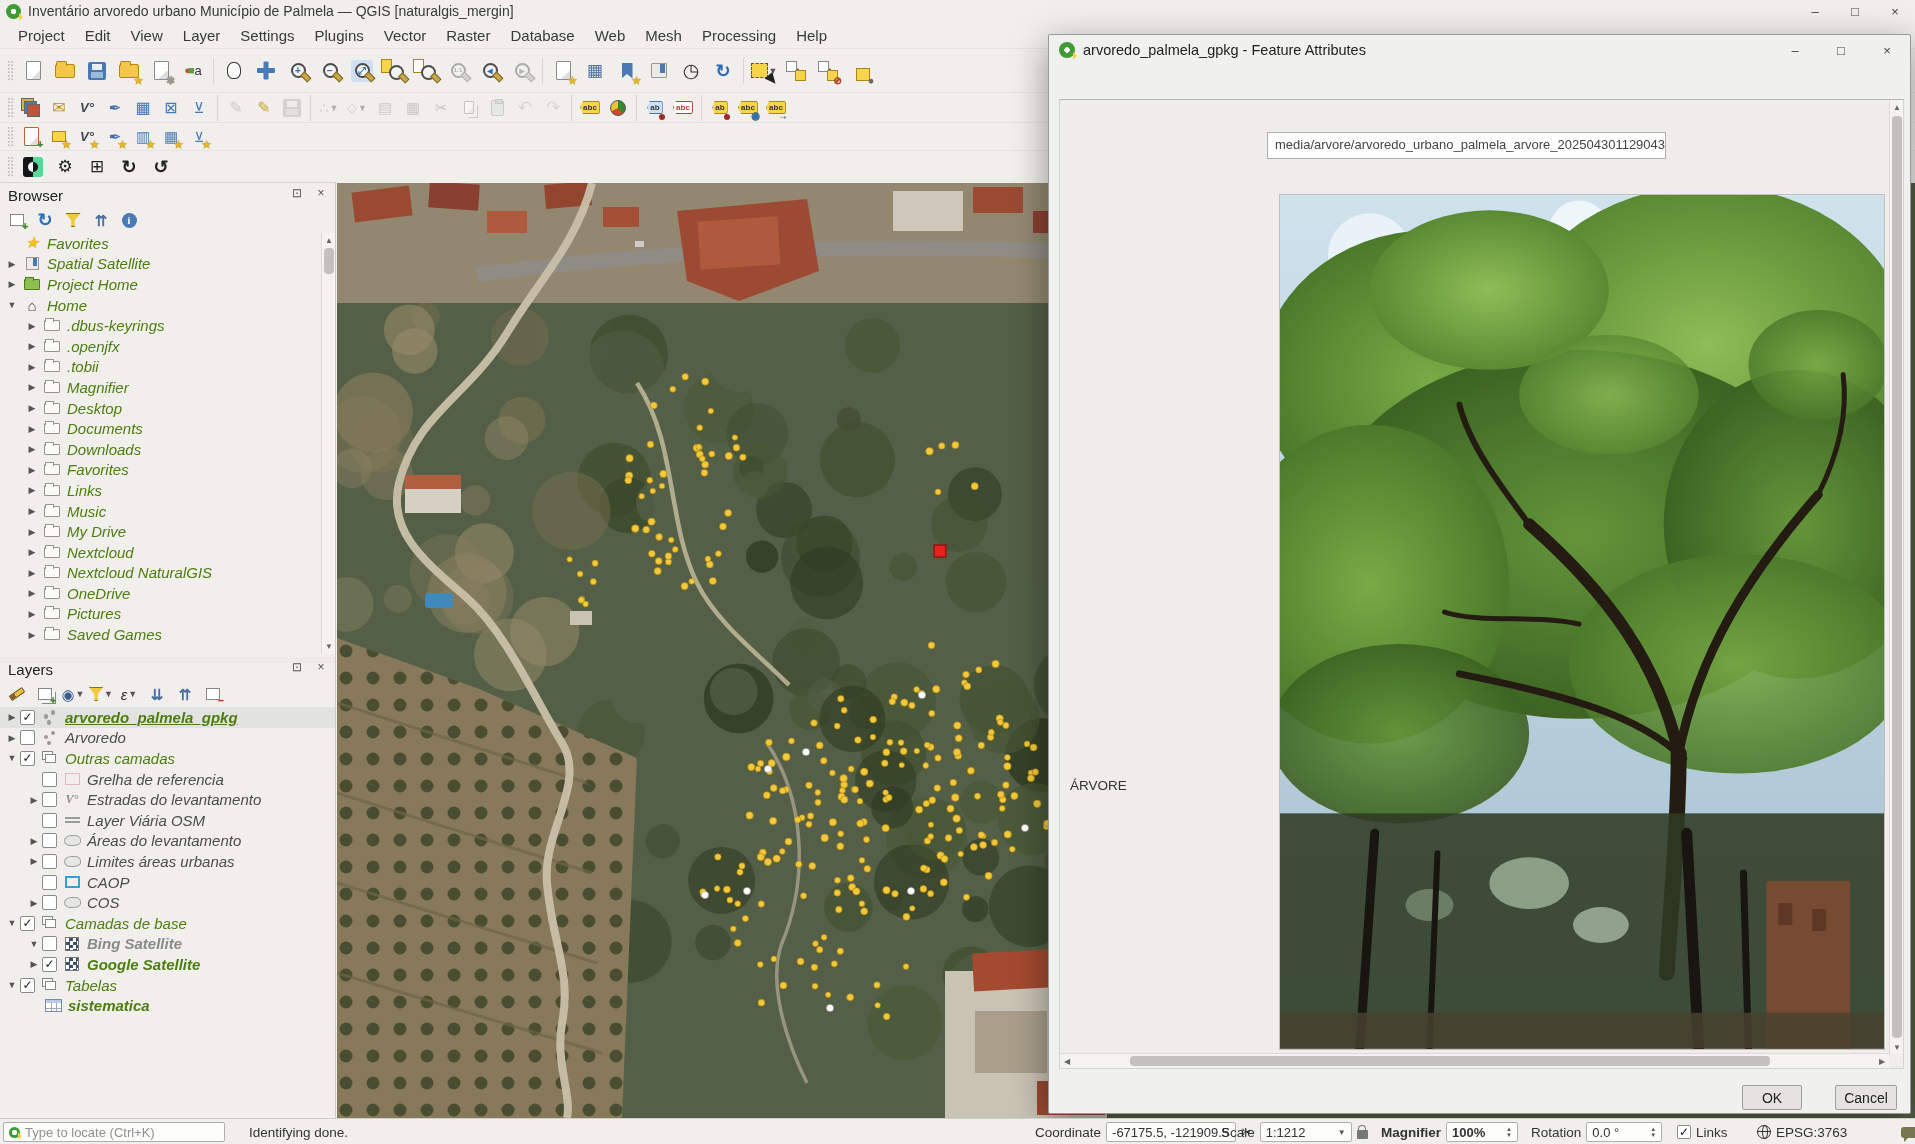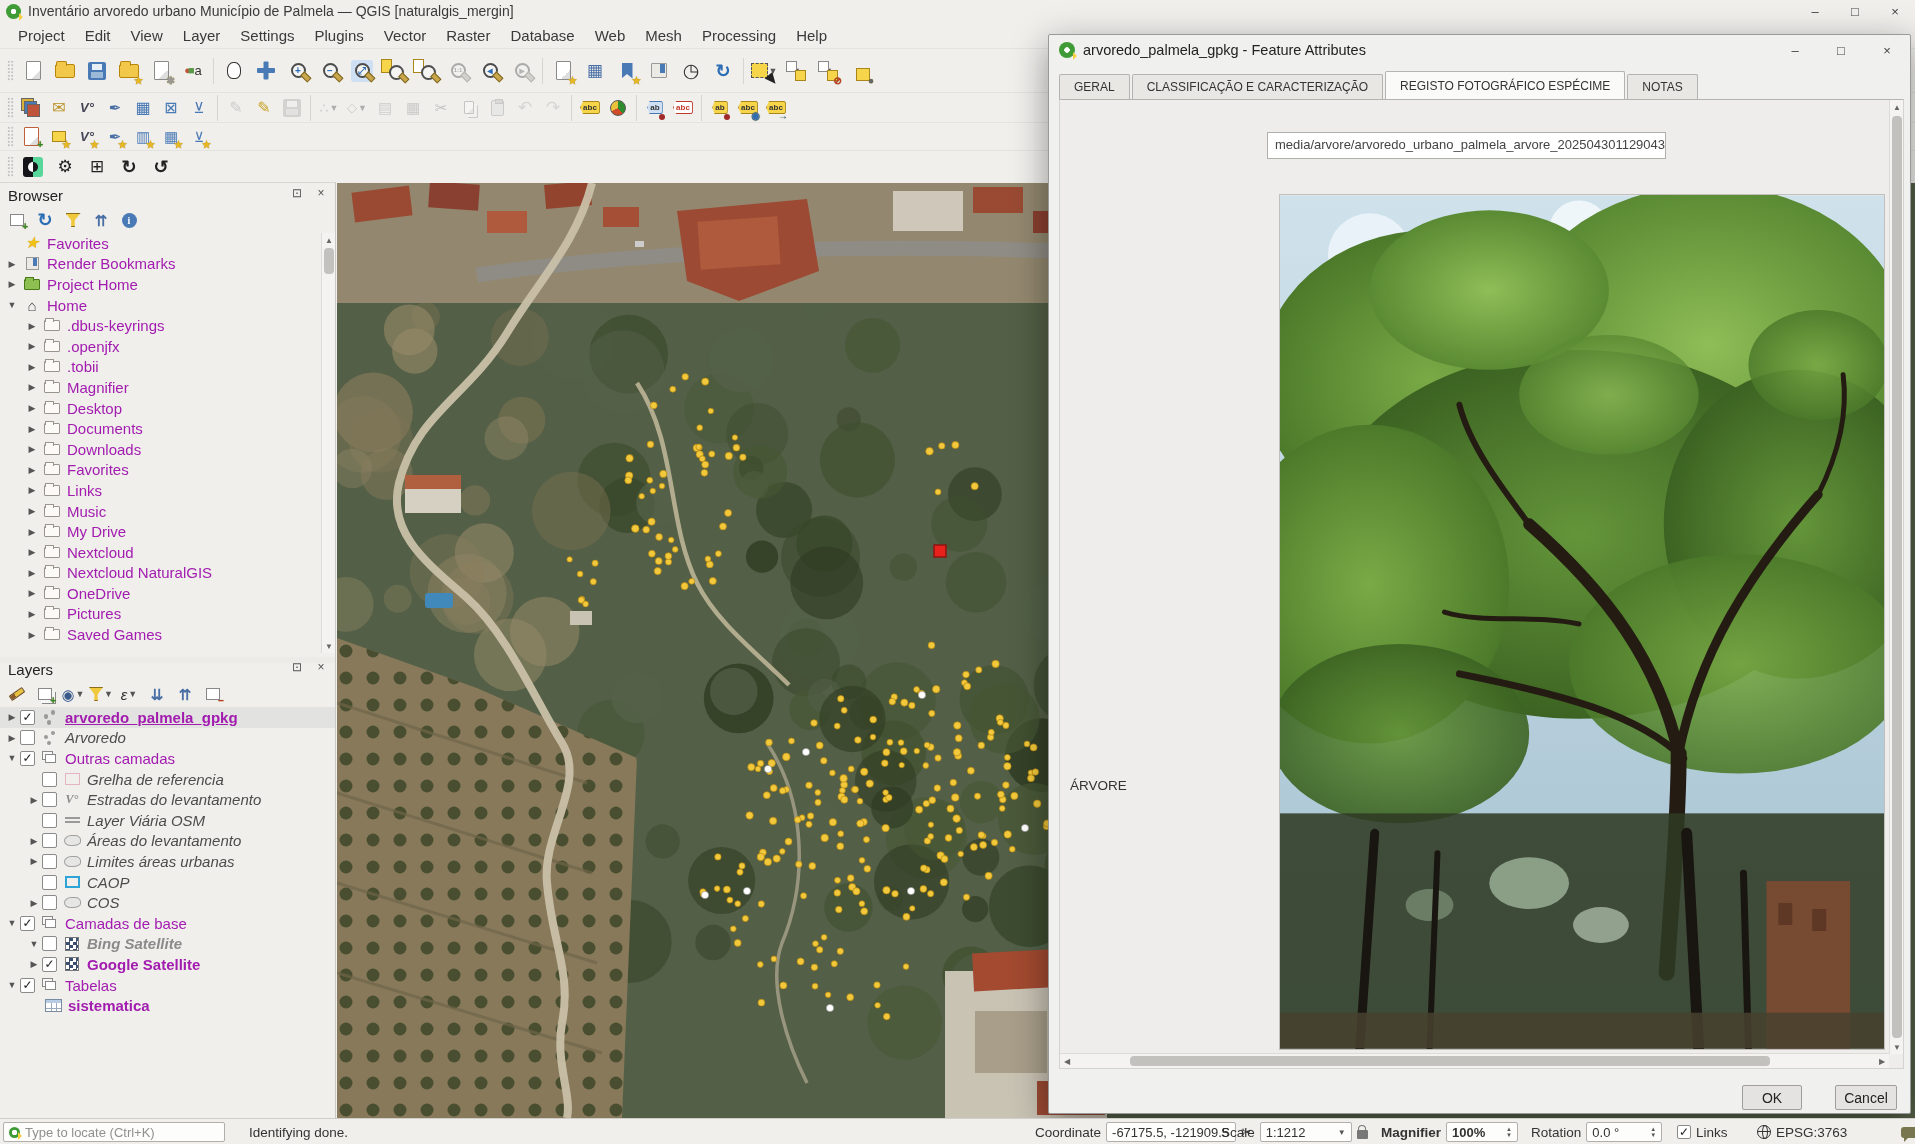--- a/index.html
+++ b/index.html
@@ -75,21 +75,21 @@
   .phead{height:24px;display:flex;align-items:center;padding:0 8px;font-size:15px;color:#222;position:relative;}
   .phbtns{position:absolute;right:6px;top:3px;display:flex;gap:8px;}
   .phbtn{font-size:12px;color:#555;width:16px;text-align:center;}
   .ptools{height:26px;display:flex;align-items:center;padding-left:4px;gap:2px;}
   .ptools .tb{width:24px;height:24px;}
   .tree{position:relative;font-size:15px;}
   .trow{height:20.6px;display:flex;align-items:center;white-space:nowrap;}
   .trow.sel{background:#e2e2e0;}
   .texp{width:16px;font-size:9px;color:#555;text-align:center;flex:none;}
   .tico{width:24px;display:flex;justify-content:center;align-items:center;flex:none;margin-right:3px;}
-  .tlabel{color:#a21caf;}
+  .tlabel{color:#4d7c0f;font-style:italic;}
   .it{font-style:italic;color:#4c4c4c;}
   .bold{font-weight:bold;}
   .und{text-decoration:underline;}
   .gry{color:#8a8a8a;}
   .i-star{color:#f2c118;font-size:16px;text-shadow:0 0 1px #b8860b;}
   .i-home{font-size:15px;color:#444;}
   .i-fold{width:16px;height:11px;background:#fbfaf7;border:1px solid #9a958c;border-radius:1px;position:relative;}
   .i-fold:before{content:"";position:absolute;left:0;top:-3px;width:7px;height:3px;background:#fbfaf7;border:1px solid #9a958c;border-bottom:none;}
   .i-fold.grn{background:#8cc152;border-color:#4a7a1a;}
   .i-fold.grn:before{background:#8cc152;border-color:#4a7a1a;}
@@ -468,21 +468,21 @@
           <span class="tico">
             <i class="g i-star">★</i>
           </span>
           <span class="tlabel">Favorites</span>
         </div>
         <div class="trow" style="padding-left: 4px;">
           <span class="texp">▶</span>
           <span class="tico">
             <i class="i-bkm"></i>
           </span>
-          <span class="tlabel">Render Bookmarks</span>
+          <span class="tlabel">Spatial Satellite</span>
         </div>
         <div class="trow" style="padding-left: 4px;">
           <span class="texp">▶</span>
           <span class="tico">
             <i class="i-fold grn"></i>
           </span>
           <span class="tlabel">Project Home</span>
         </div>
         <div class="trow" style="padding-left: 4px;">
           <span class="texp">▼</span>
@@ -1194,26 +1194,20 @@
   <div id="dialog">
     <div id="dlg-title">
       <span class="qlogo" style="width:16px;height:16px;"></span>
       <span class="t">arvoredo_palmela_gpkg - Feature Attributes</span>
       <div class="wbtns">
         <span class="wbtn">–</span>
         <span class="wbtn">□</span>
         <span class="wbtn">×</span>
       </div>
     </div>
-    <div id="dlg-tabs">
-        <div class="dtab">GERAL</div>
-        <div class="dtab">CLASSIFICAÇÃO E CARACTERIZAÇÃO</div>
-        <div class="dtab active">REGISTO FOTOGRÁFICO ESPÉCIME</div>
-        <div class="dtab">NOTAS</div>
-      </div>
     <div id="dlg-scroll">
       <div id="photo-path">media/arvore/arvoredo_urbano_palmela_arvore_20250430112904353.jpg</div>
       <span id="arvore-label">ÁRVORE</span>
       <div id="photo">
         <svg width="604" height="854" viewBox="0 0 606 856">
           <defs>
             <linearGradient id="sky" x1="0" y1="0" x2="0" y2="1">
                 <stop offset="0" stop-color="#cfe2ec"></stop>
                 <stop offset="1" stop-color="#a4c0d0"></stop>
               </linearGradient>

